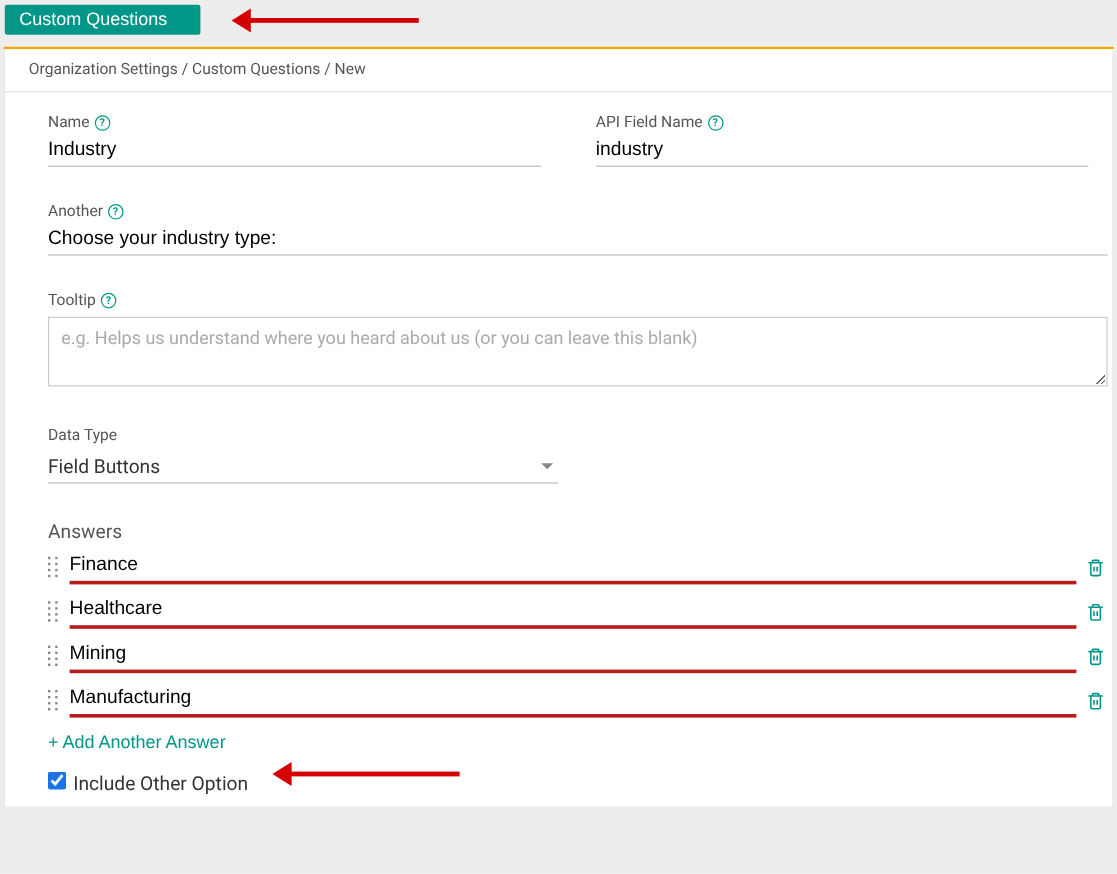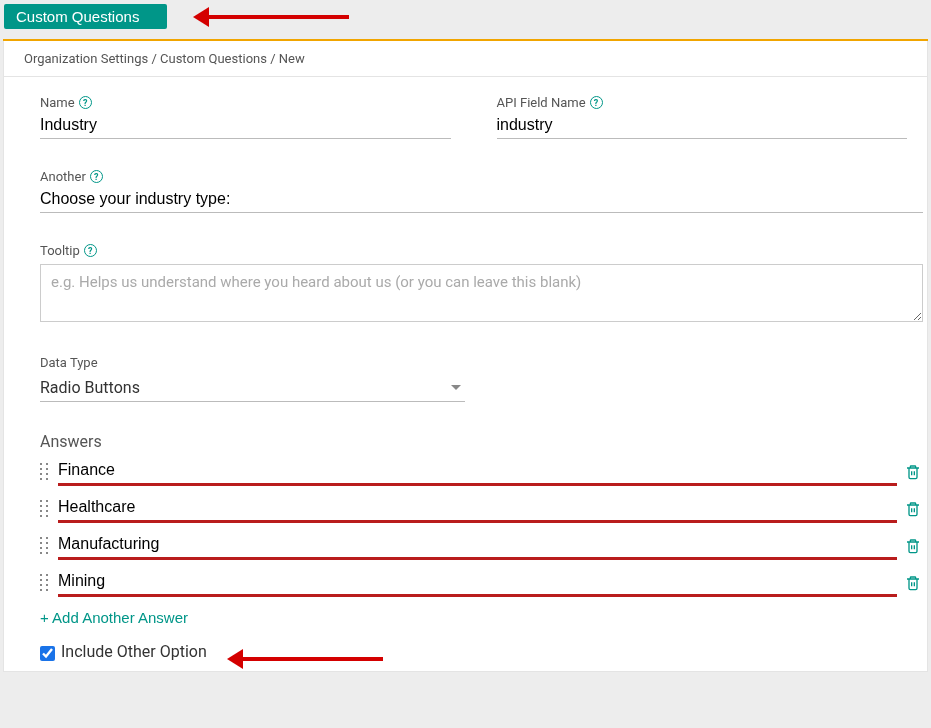--- a/index.html
+++ b/index.html
@@ -169,21 +169,21 @@
     background: none;
     border: none;
     font-size: 15px;
     cursor: pointer;
     padding: 0;
     margin: 12px 0 16px 0;
     display: block;
   }
   .checkbox-row {
     display: flex;
-    align-items: flex-end;
+    align-items: flex-start;
     gap: 6px;
     font-size: 16px;
   }
   .checkbox-row input[type="checkbox"] {
     width: 15px; height: 15px;
     accent-color: #1a73e8;
     cursor: pointer;
   }
   .section-gap { margin-bottom: 30px; }
 </style>
@@ -239,21 +239,21 @@
         <span class="help-icon">?</span>
       </div>
       <textarea class="textarea-input" placeholder="e.g. Helps us understand where you heard about us (or you can leave this blank)" style=""></textarea>
     </div>
 
     <div class="field section-gap">
       <div class="label-line" style="margin-bottom:4px;">
         <span>Data Type</span>
       </div>
       <div class="select-wrap">
-        <span class="select-value">Radio Buttons</span>
+        <span class="select-value">Field Buttons</span>
         <span class="caret-down"></span>
       </div>
     </div>
 
     <div class="field full">
       <div class="answers-label">Answers</div>
       <div id="answers-list">
           <div class="answer-row">
             <div class="drag-handle">
               <span></span>
@@ -294,39 +294,39 @@
             <div class="drag-handle">
               <span></span>
               <span></span>
               <span></span>
               <span></span>
               <span></span>
               <span></span>
               <span></span>
               <span></span>
             </div>
-            <input class="answer-input" value="Manufacturing" style="">
+            <input class="answer-input" value="Mining" style="">
             <button class="trash-btn">
               <svg viewBox="0 0 24 24" fill="none" stroke="currentColor" stroke-width="2">
                 <path d="M3 6h18M8 6V4a1 1 0 011-1h6a1 1 0 011 1v2m2 0v14a2 2 0 01-2 2H8a2 2 0 01-2-2V6h12zM10 11v6M14 11v6"></path>
               </svg>
             </button>
           </div>
           <div class="answer-row">
             <div class="drag-handle">
               <span></span>
               <span></span>
               <span></span>
               <span></span>
               <span></span>
               <span></span>
               <span></span>
               <span></span>
             </div>
-            <input class="answer-input" value="Mining" style="">
+            <input class="answer-input" value="Manufacturing" style="">
             <button class="trash-btn">
               <svg viewBox="0 0 24 24" fill="none" stroke="currentColor" stroke-width="2">
                 <path d="M3 6h18M8 6V4a1 1 0 011-1h6a1 1 0 011 1v2m2 0v14a2 2 0 01-2 2H8a2 2 0 01-2-2V6h12zM10 11v6M14 11v6"></path>
               </svg>
             </button>
           </div>
         </div>
 
       <button class="add-link">+ Add Another Answer</button>
 

